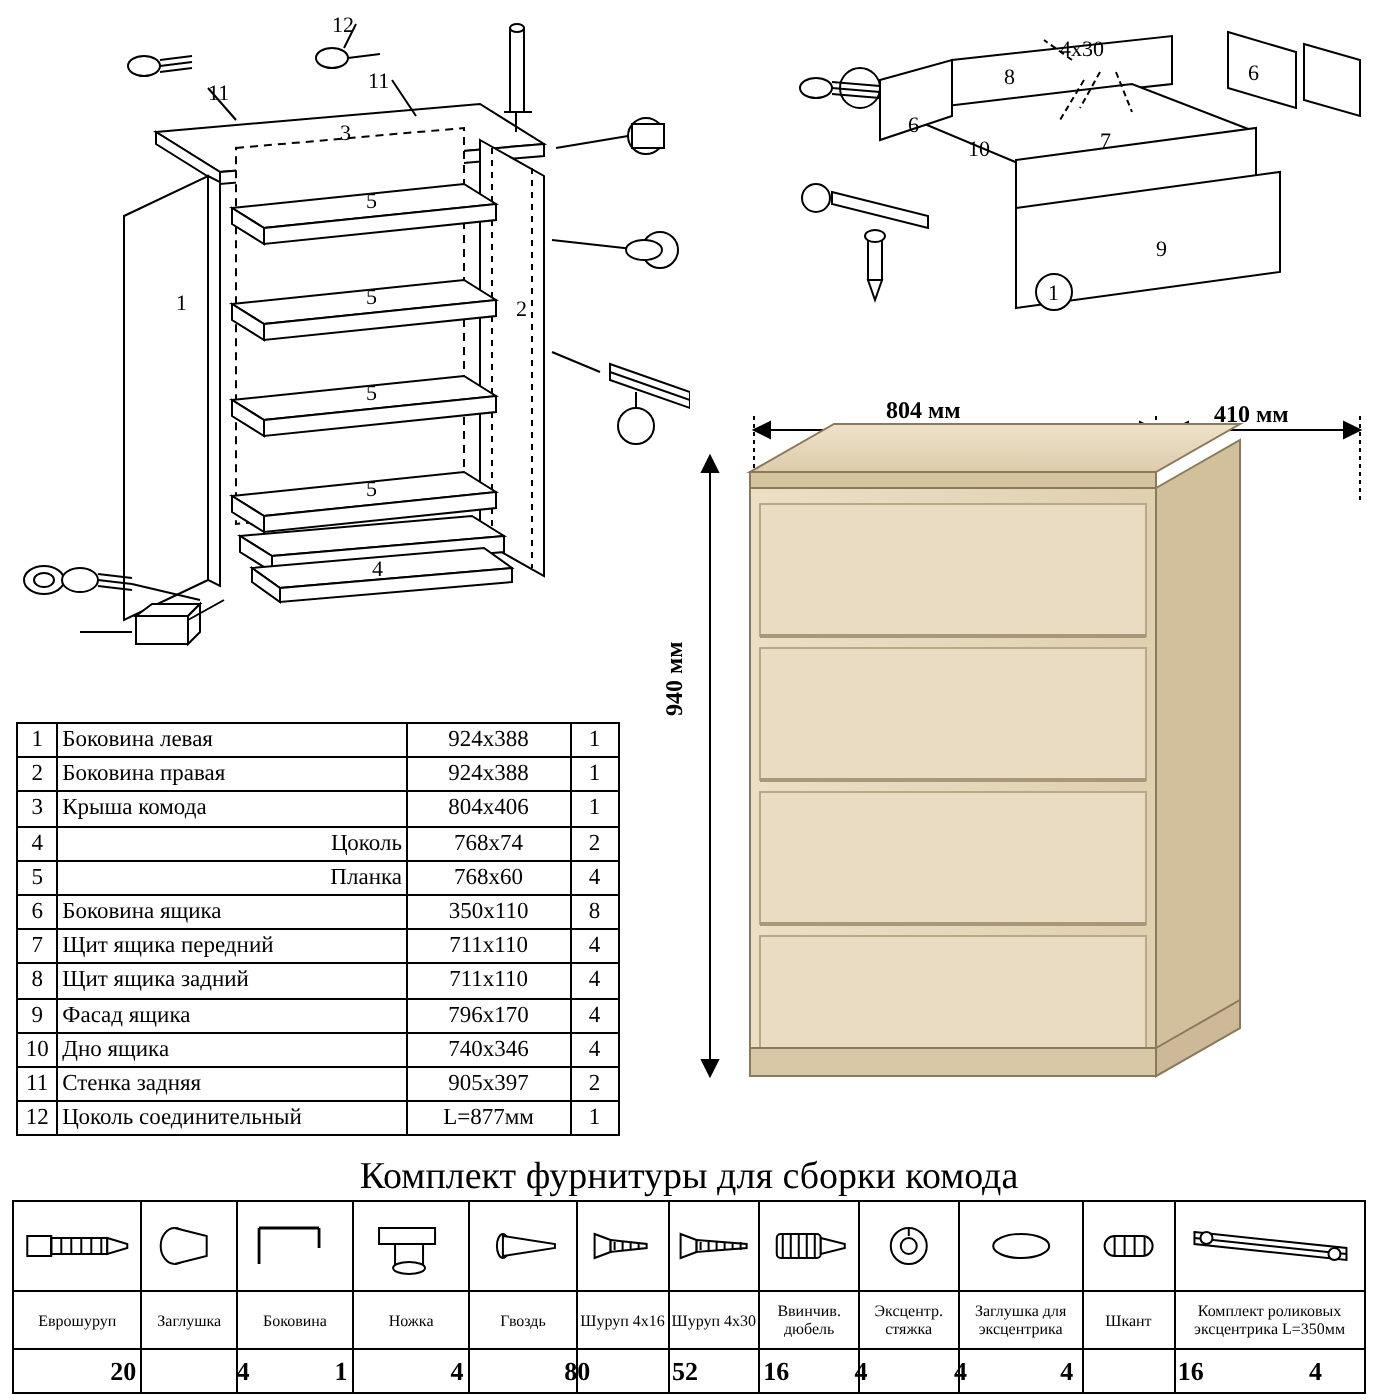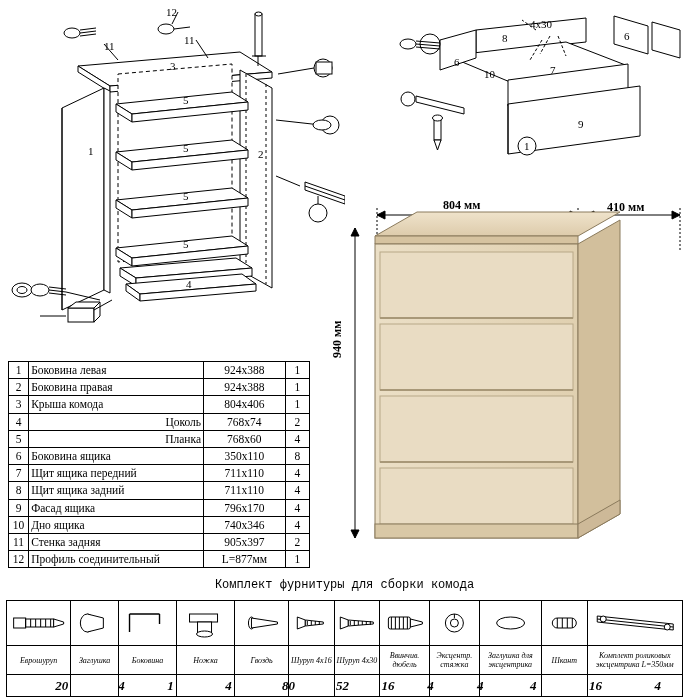--- a/index.html
+++ b/index.html
@@ -31,30 +31,30 @@
   }
   #parts-table td.num{width:14px;text-align:center;}
   #parts-table td.name{width:160px;}
   #parts-table td.name.center{text-align:right;}
   #parts-table td.size{width:72px;text-align:center;}
   #parts-table td.qty{width:18px;text-align:center;}
 
   
   #hw-title{
     position:absolute;left:0;top:578px;width:689px;text-align:center;
-    font-size:12px;font-family:Liberation Mono, monospace;
+    font-size:19px;font-family:Liberation Serif, serif;
   }
   #hw-table{
     position:absolute;left:6px;top:600px;width:677px;
     border-collapse:collapse;
     table-layout:fixed;
     font-size:8.5px;
     font-family:"Liberation Serif", serif;
   }
-  #hw-table td{border:1px solid #000;text-align:center;vertical-align:middle;font-style:italic;}
+  #hw-table td{border:1px solid #000;text-align:center;vertical-align:middle;}
   #hw-table tr.icons td{height:44px;padding:0;}
   #hw-table tr.labels td{height:26px;font-size:8px;line-height:9px;padding:1px;}
   #hw-table tr.counts td{height:19px;font-size:13px;font-weight:bold;padding-left:47px;}
 
   .hwicon{width:100%;height:42px;display:block;}
 
   
   .dimlabel{
     position:absolute;font-weight:bold;font-size:12px;
     font-family:"Liberation Serif", serif;
@@ -345,21 +345,21 @@
           <td class="qty">4</td>
         </tr>
       <tr>
           <td class="num">11</td>
           <td class="name">Стенка задняя</td>
           <td class="size">905х397</td>
           <td class="qty">2</td>
         </tr>
       <tr>
           <td class="num">12</td>
-          <td class="name">Профиль соединительный</td>
+          <td class="name">Цоколь соединительный</td>
           <td class="size">L=877мм</td>
           <td class="qty">1</td>
         </tr>
     </tbody>
   </table>
 
   <div id="hw-title">Комплект фурнитуры для сборки комода</div>
 
   <table id="hw-table">
     <colgroup>

